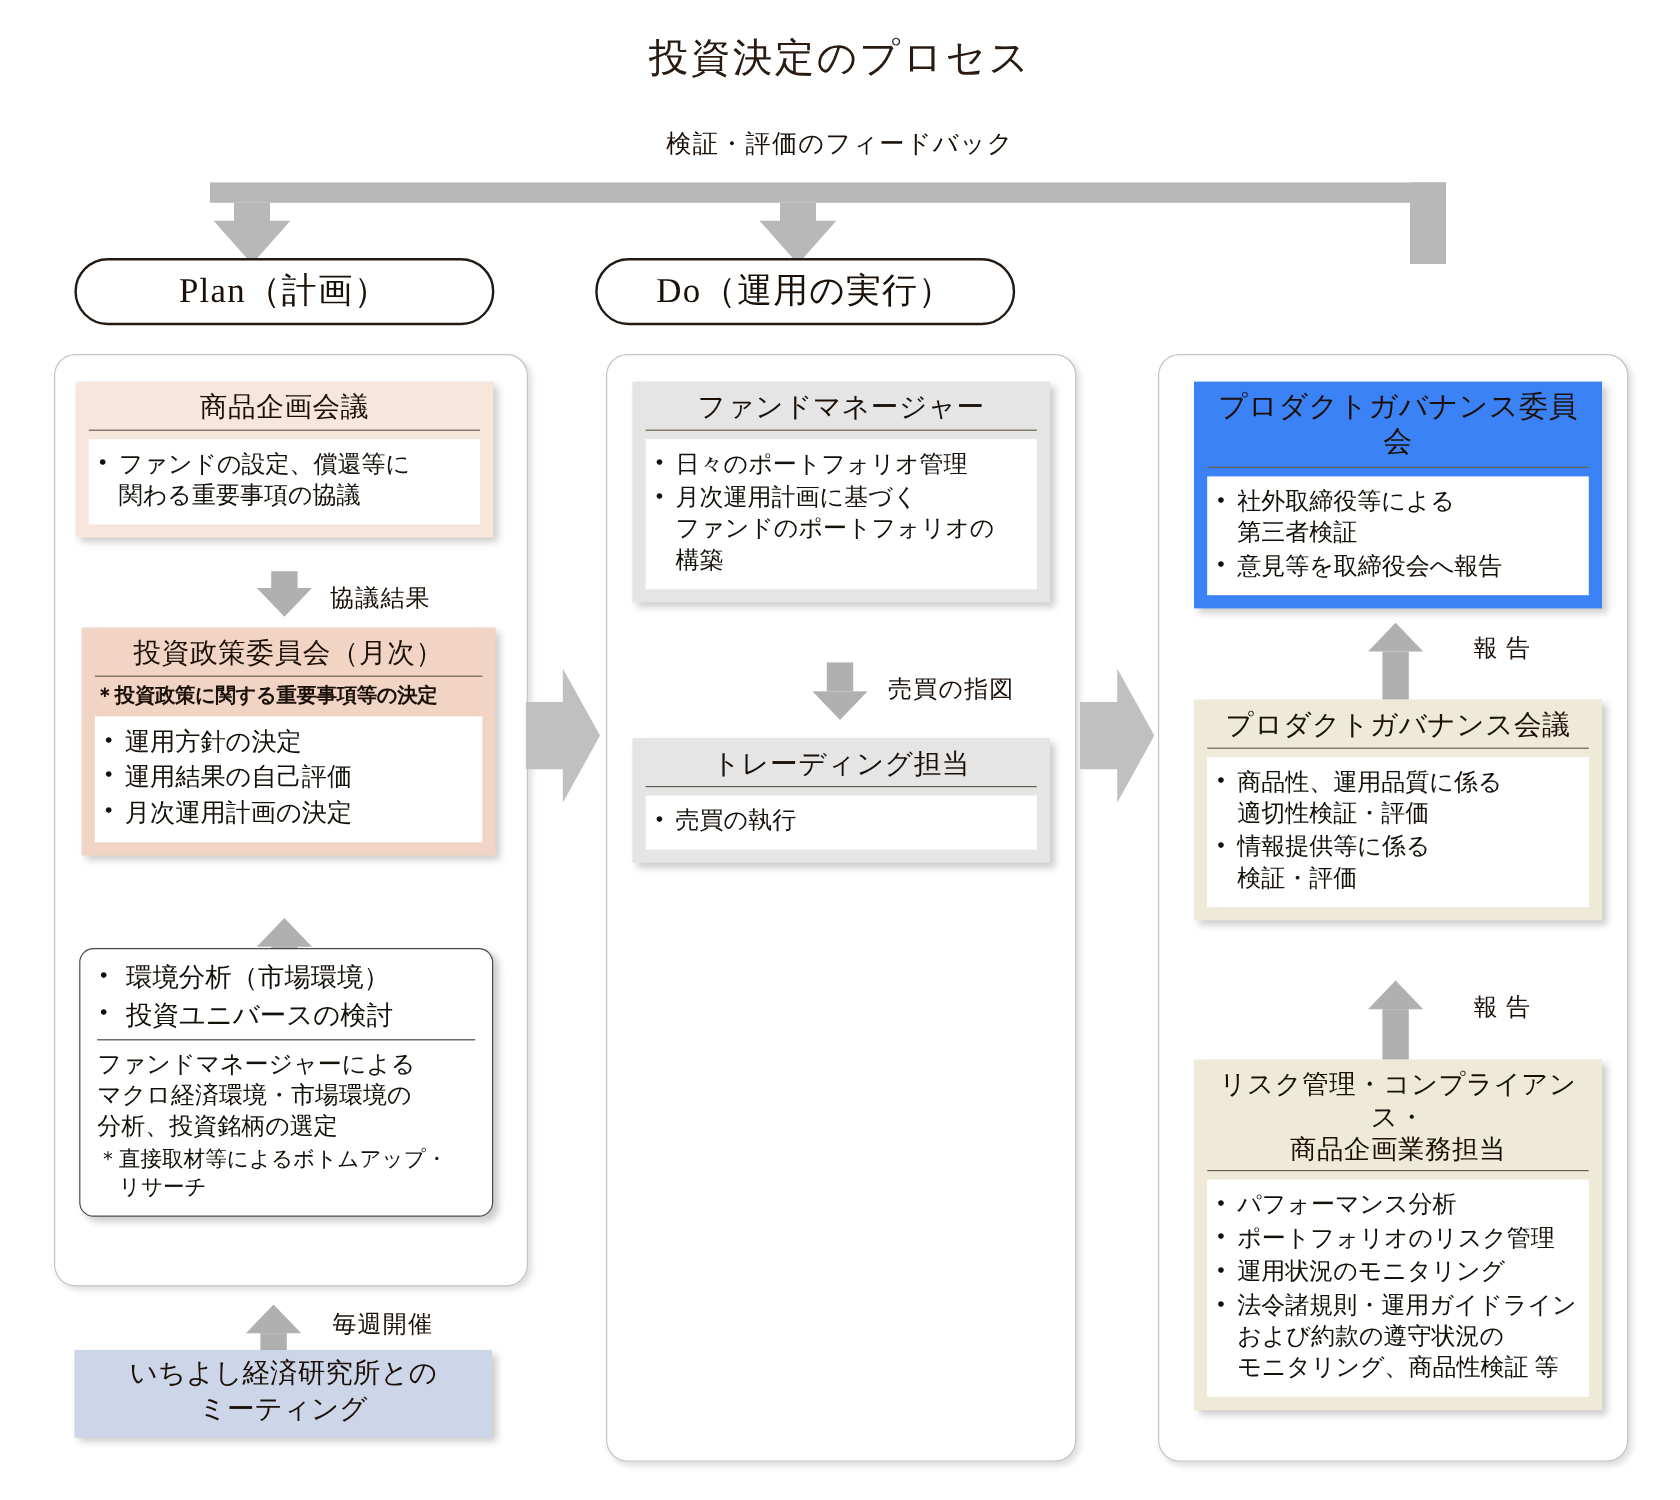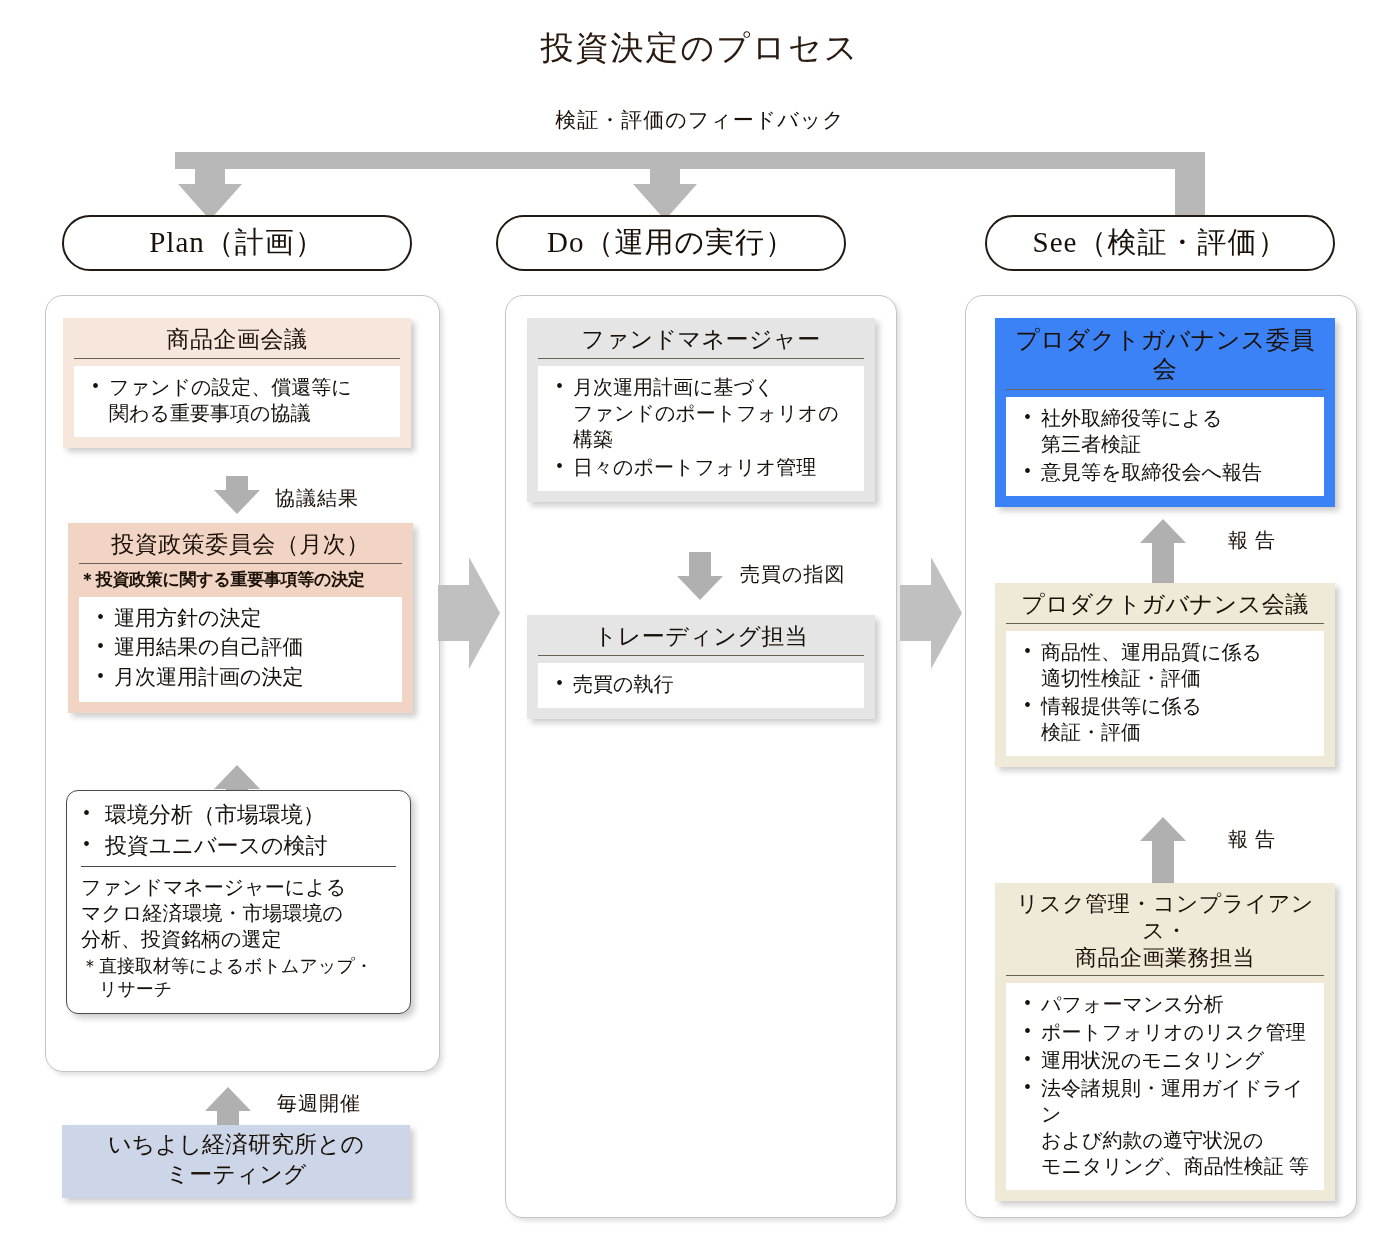--- a/index.html
+++ b/index.html
@@ -88,21 +88,21 @@
   }
   .card-note {
     font-size: 17px;
     font-weight: bold;
     letter-spacing: -0.3px;
     margin: -3px 0 6px 0;
     color: #1a1008;
   }
   .card-body {
     background: #fff;
-    padding: 8px 8px 9px 16px;
+    padding: 8px 8px 9px 6px;
   }
   .bullet-list { list-style: none; }
   .bullet-list li {
     position: relative;
     padding-left: 19px;
     font-size: 20px;
     line-height: 1.30;
     margin-bottom: 2px;
     color: #14100a;
   }
@@ -221,26 +221,26 @@
   </svg>
 
   <div class="abs col-head" style="left:496px; top:215px; width:350px;">Do（運用の実行）</div>
 
   <div class="abs col-box" style="left:505px; top:295px; width:392px; height:923px;"></div>
 
   <div class="abs card c-green" style="left:527px; top:318px; width:348px;">
     <div class="card-title">ファンドマネージャー</div>
     <div class="card-body">
       <ul class="bullet-list">
+        <li>日々のポートフォリオ管理</li>
         <li>
           <span>月次運用計画に基づく</span>
           <span class="cont" style="white-space:pre-line;">ファンドのポートフォリオの
 構築</span>
         </li>
-        <li>日々のポートフォリオ管理</li>
       </ul>
     </div>
   </div>
 
   <div class="abs arr-down-stem" style="left:689px; top:552px; height:24px;"></div>
   <div class="abs arr-down" style="left:677px; top:576px;"></div>
   <div class="abs arr-label" style="left:740px; top:561px;">売買の指図</div>
 
   <div class="abs card c-green" style="left:527px; top:615px; width:348px;">
     <div class="card-title">トレーディング担当</div>
@@ -248,21 +248,20 @@
       <ul class="bullet-list">
         <li>売買の執行</li>
       </ul>
     </div>
   </div>
 
   <svg class="abs big-arrow" style="left:900px; top:553px;" viewBox="0 0 62 120">
     <polygon points="0,32 31,32 31,4 62,60 31,116 31,88 0,88" fill="#c0c0c0"></polygon>
   </svg>
 
-  <div class="abs col-head" style="left:985px; top:215px; width:350px;">See（検証・評価）</div>
 
   <div class="abs col-box" style="left:965px; top:295px; width:392px; height:923px;"></div>
 
   <div class="abs card c-tan" style="left:995px; top:318px; width:340px;">
     <div class="card-title" style="font-size:24px;">プロダクトガバナンス委員会</div>
     <div class="card-body">
       <ul class="bullet-list">
         <li>
           <span>社外取締役等による</span>
           <span class="cont">第三者検証</span>

